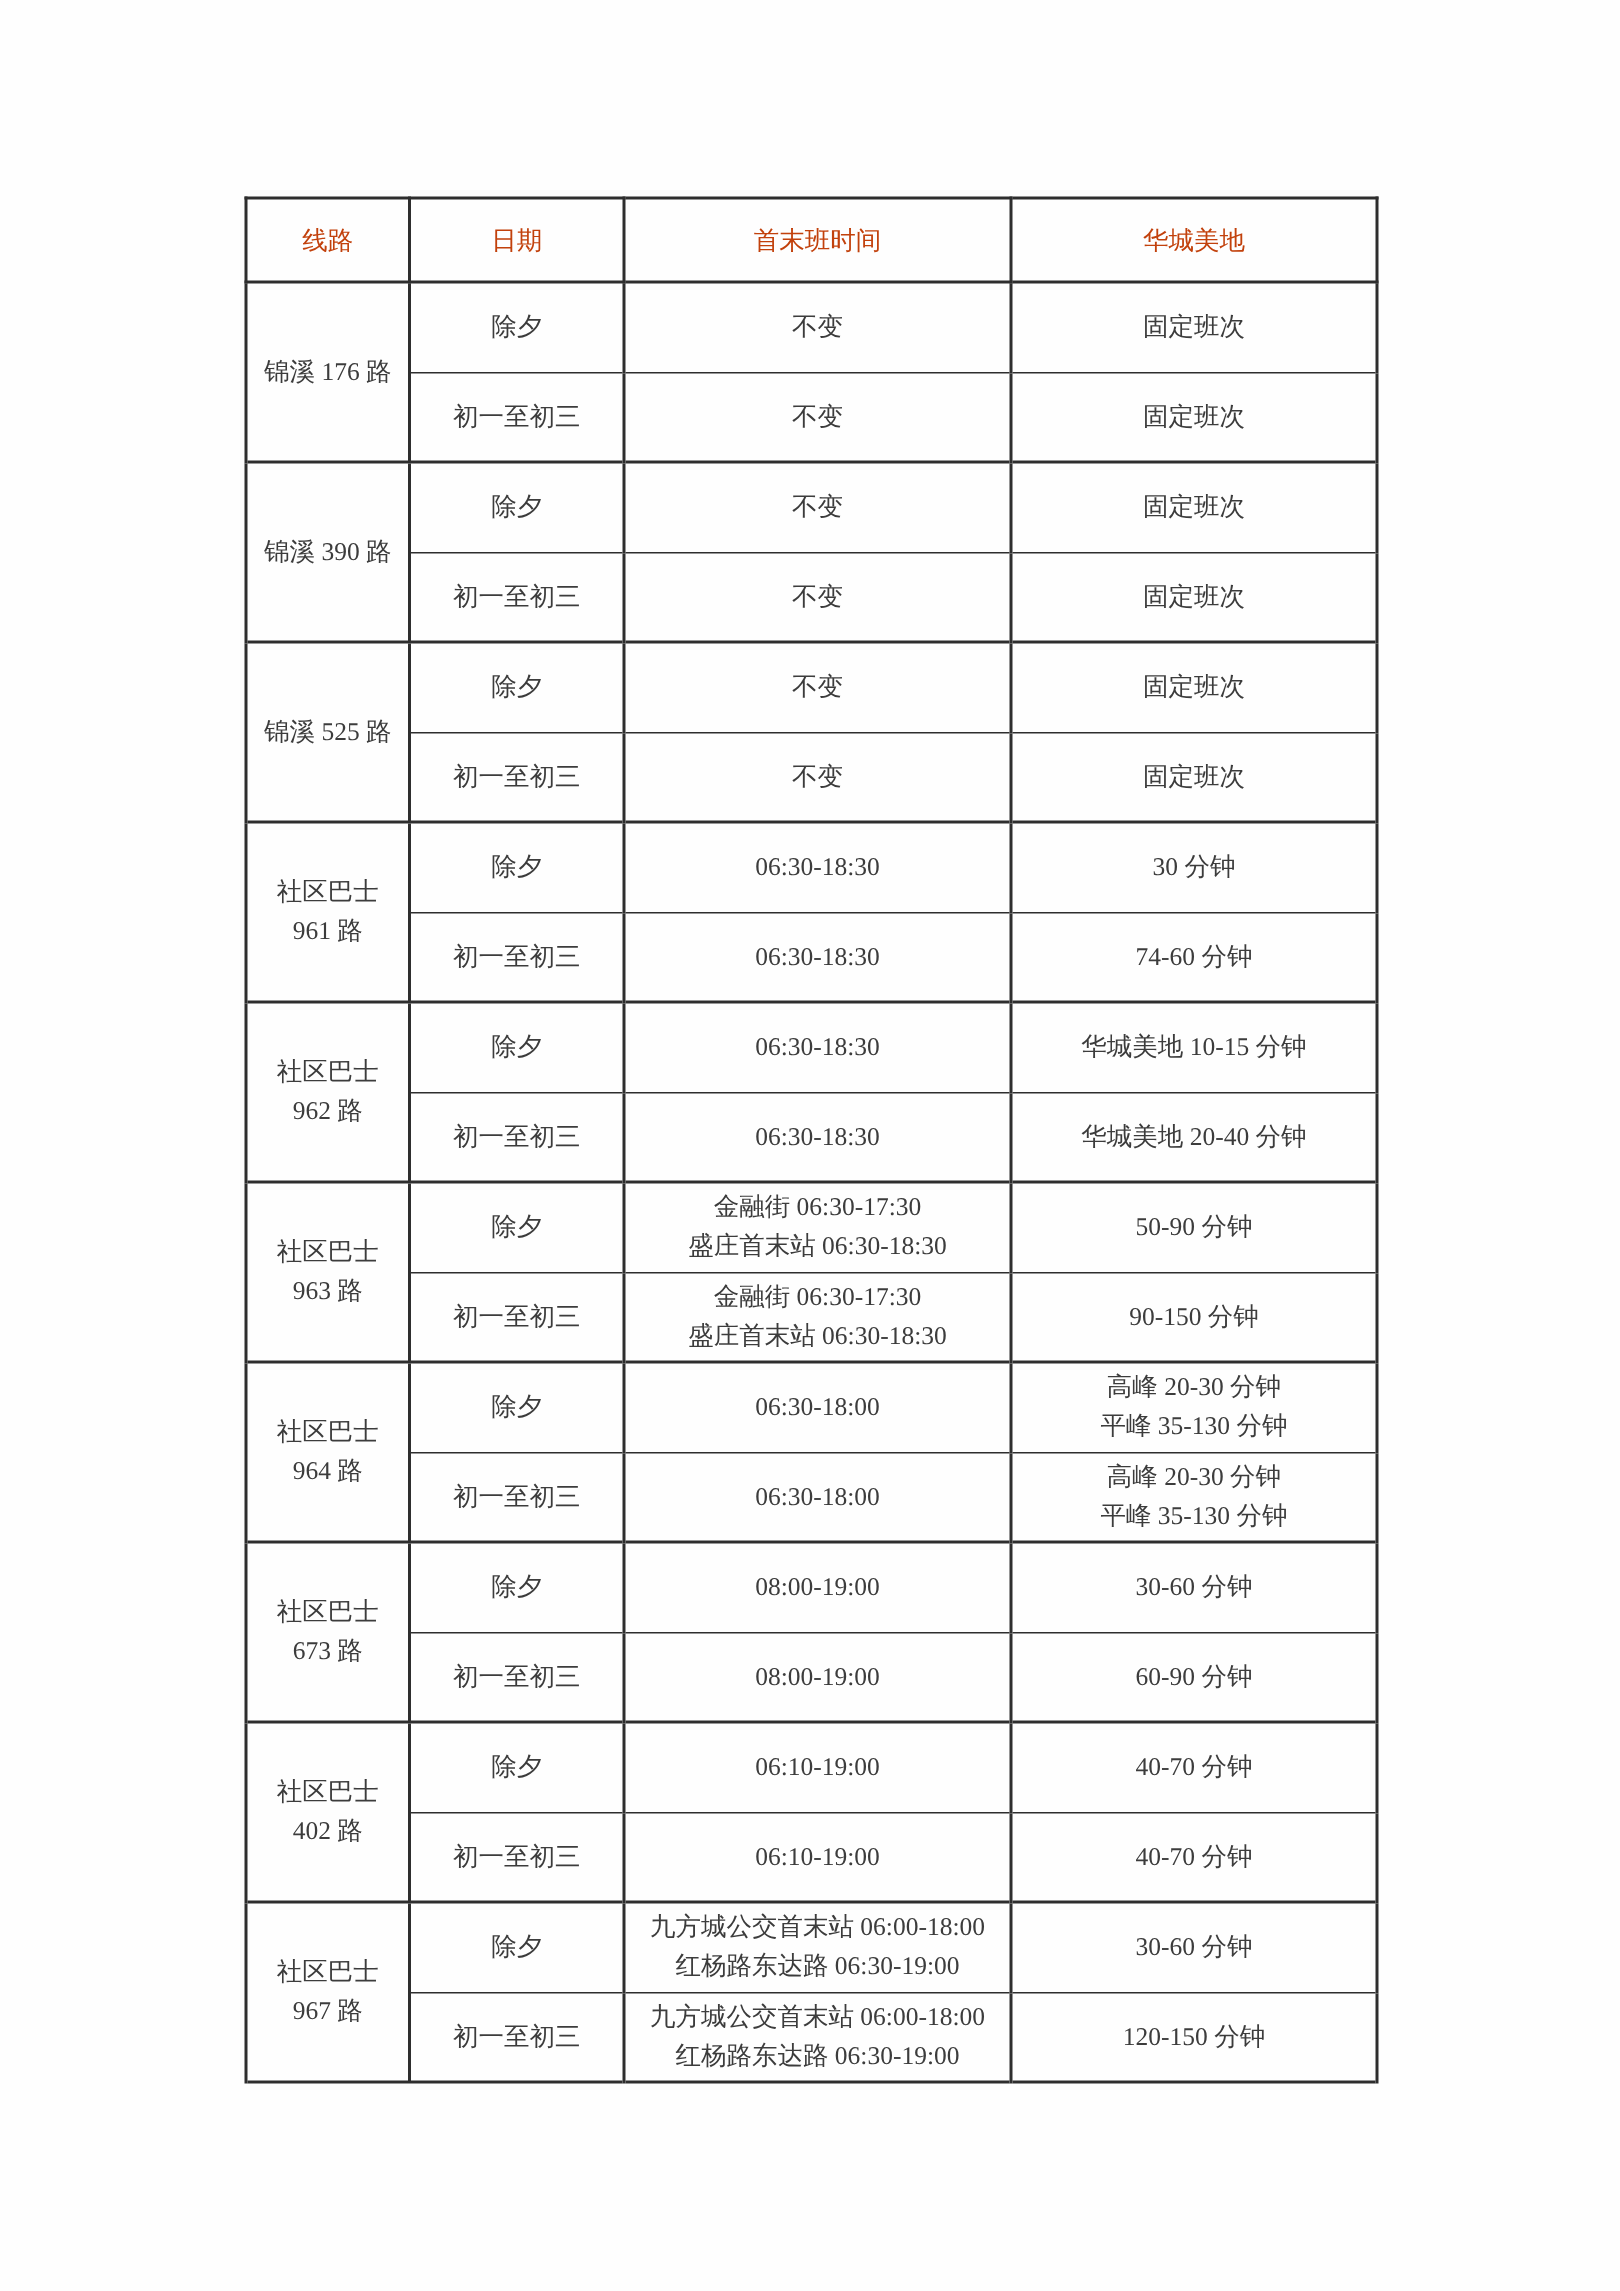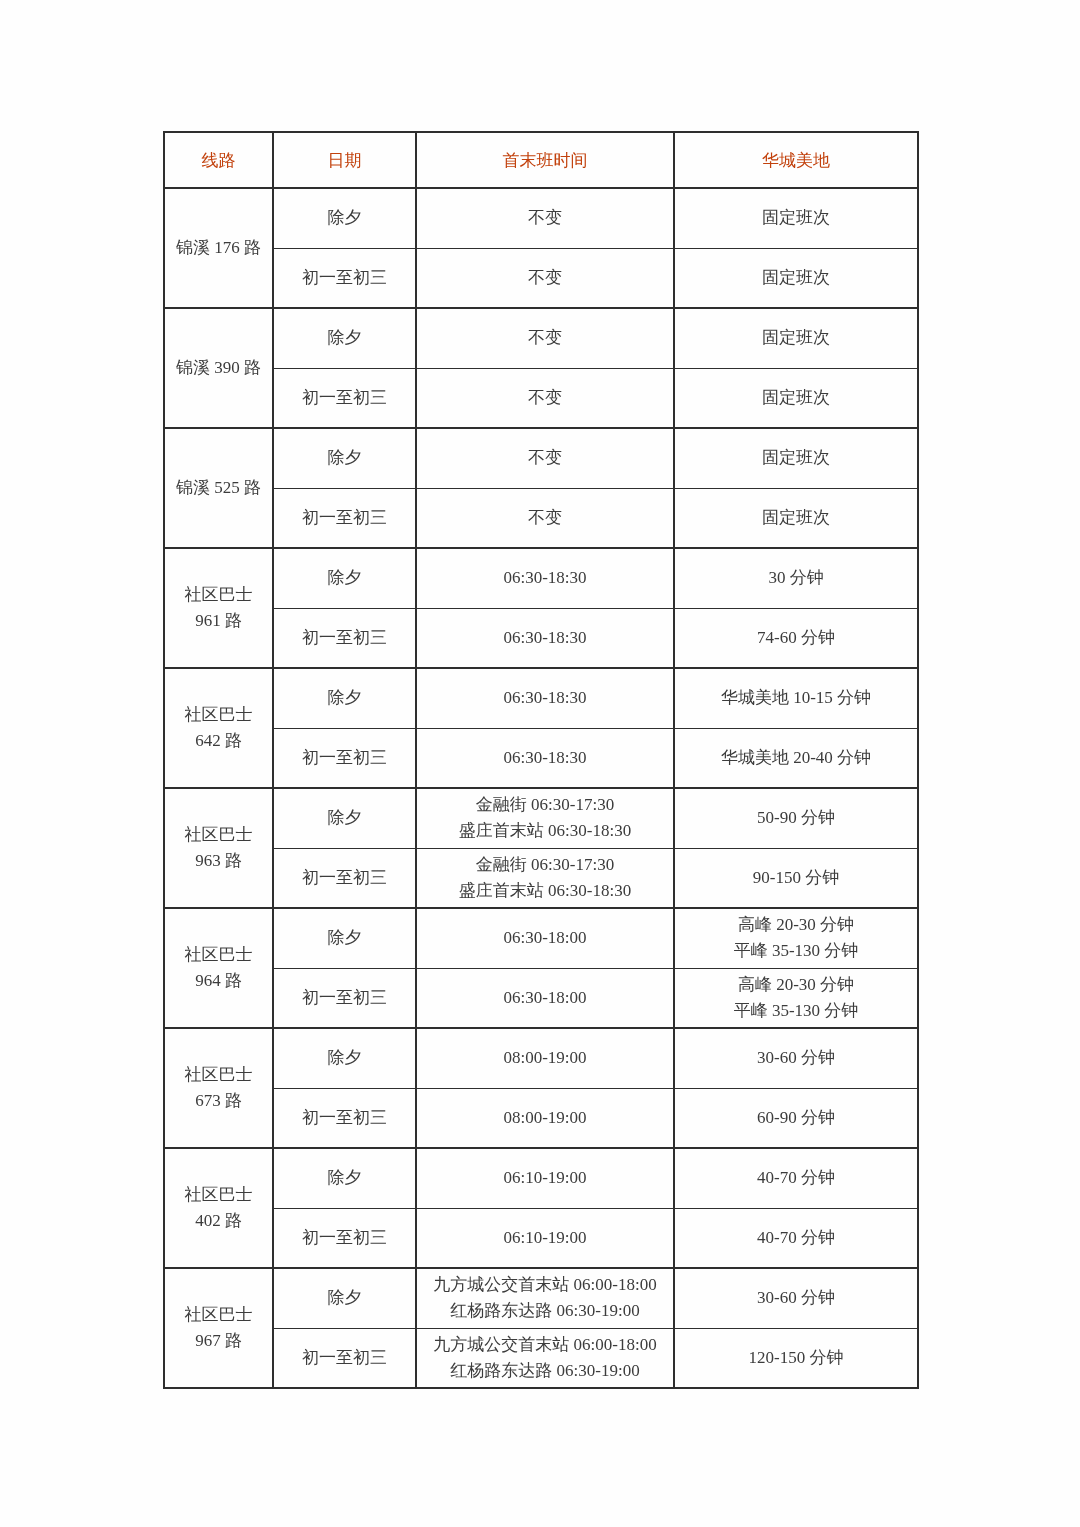--- a/index.html
+++ b/index.html
@@ -182,21 +182,21 @@
             <div class="ln">06:30-18:30</div>
           </td>
         <td>
             <div class="ln">74-60 分钟</div>
           </td>
       </tr>
 
       <tr class="grp">
         <td rowspan="2">
           <div class="ln">社区巴士</div>
-          <div class="ln">642 路</div>
+          <div class="ln">962 路</div>
         </td>
         <td>
             <div class="ln">除夕</div>
           </td>
         <td>
             <div class="ln">06:30-18:30</div>
           </td>
         <td>
             <div class="ln">华城美地 10-15 分钟</div>
           </td>

